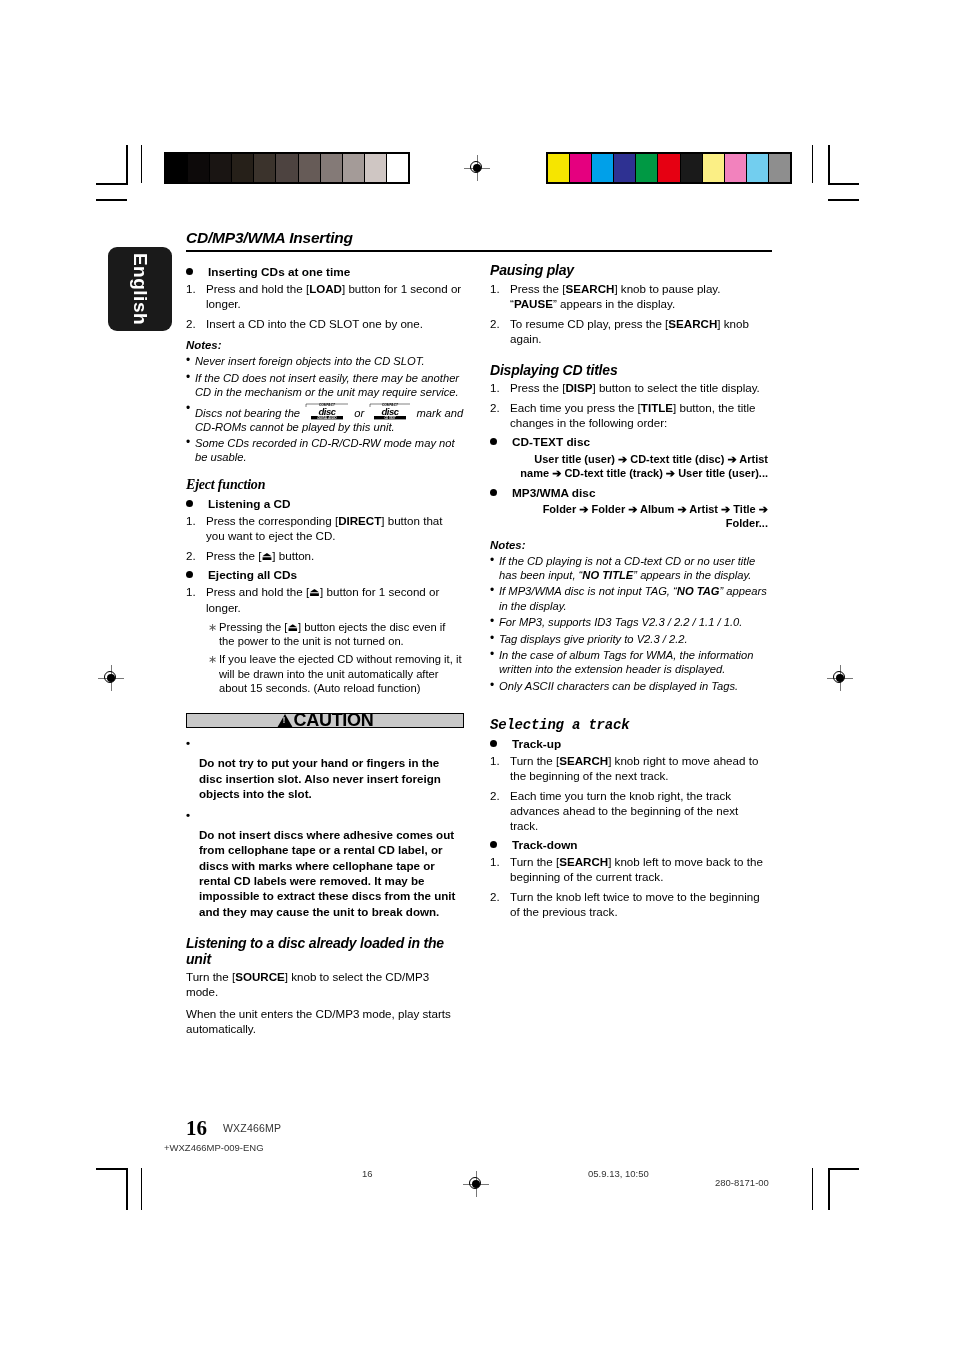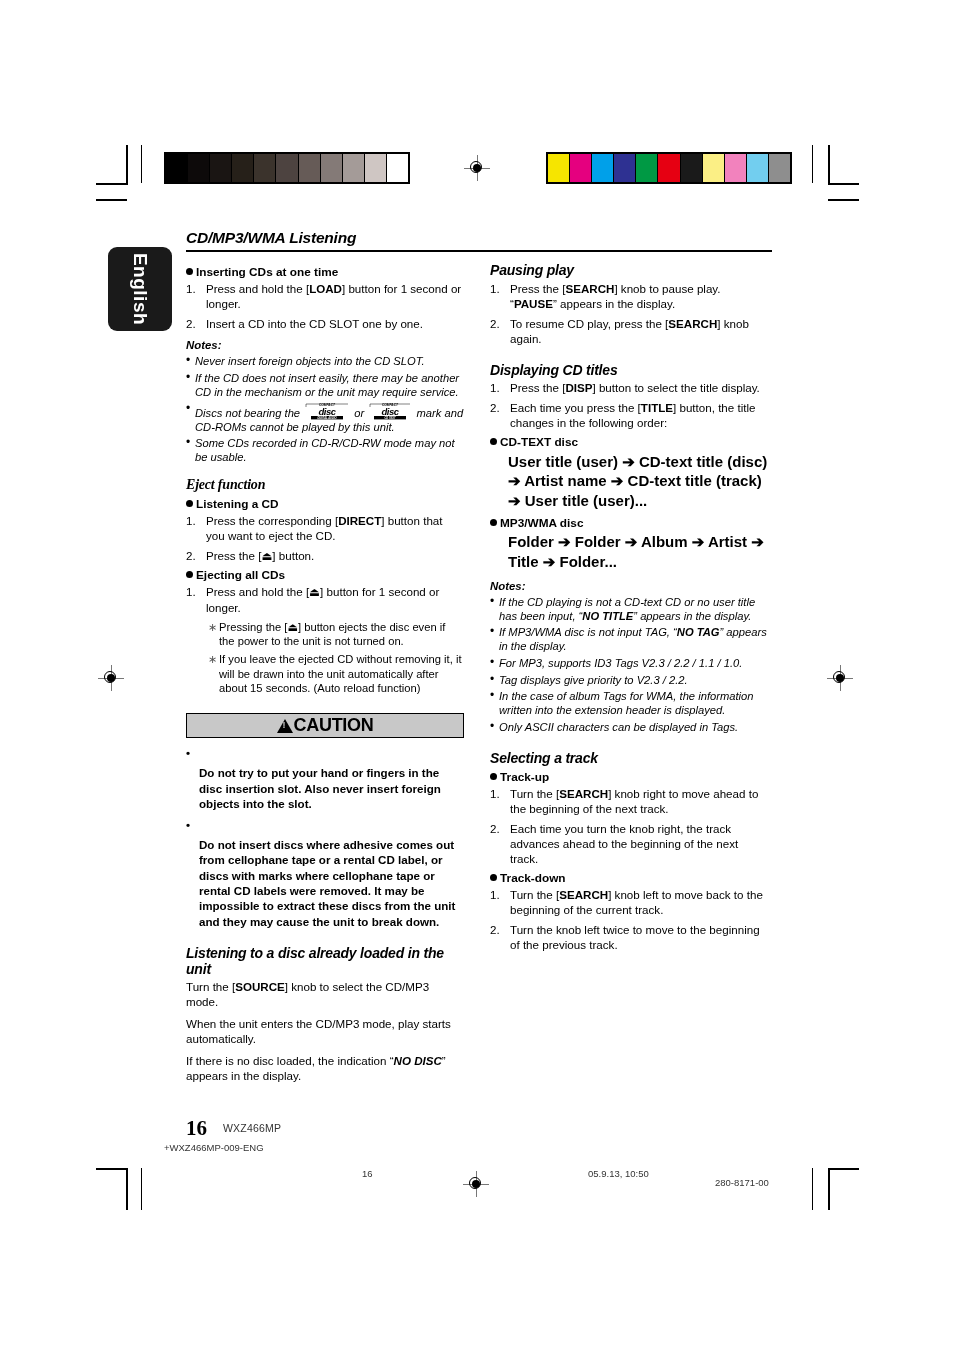--- a/index.html
+++ b/index.html
@@ -117,20 +117,21 @@
   }
   h2.sect.spaced { margin-top: 16px; }
 
   .bulletsub {
     font-size: 11.8px;
     font-weight: bold;
     margin: 3px 0 2px 0;
     display: flex;
     align-items: baseline;
     line-height: 1.2;
+    gap: 12px;
   }
   .bulletsub .disc {
     display: inline-block;
     width: 7px; height: 7px;
     border-radius: 50%;
     background: #000;
     margin-right: 3px;
     flex: 0 0 auto;
     position: relative;
     top: -1px;
@@ -188,21 +189,21 @@
 
   .b { font-weight: bold; }
   .bi { font-weight: bold; font-style: italic; }
 
   
   #caution-box { margin-top: 18px; }
   #caution-head {
     background: #c8c8c8;
     border: 1.6px solid #000;
     box-sizing: border-box;
-    height: 25px;
+    height: 15px;
     display: flex;
     align-items: center;
     justify-content: center;
     gap: 1px;
   }
   #caution-head .warn-tri {
     width: 0; height: 0;
     border-left: 8px solid transparent;
     border-right: 8px solid transparent;
     border-bottom: 14px solid #000;
@@ -229,23 +230,24 @@
     font-size: 11.6px;
     line-height: 1.32;
     margin-bottom: 6px;
   }
   ul.caution-list li .bl { flex: 0 0 13px; }
   ul.caution-list li .txt { flex: 1 1 auto; margin-top: 20px; }
 
   
   .order-chain {
     font-weight: bold;
-    font-size: 15px;
+    font-size: 11px;
     line-height: 1.32;
     margin: 1px 0 5px 18px;
+    text-align: right;
   }
 
   
   .cdlogo {
     display: inline-block;
     vertical-align: -3px;
     margin: 0 2px;
   }
 
   
@@ -346,21 +348,21 @@
     <div class="sw" style="background: rgb(242, 130, 189);"></div>
     <div class="sw" style="background: rgb(114, 206, 239);"></div>
     <div class="sw" style="background: rgb(142, 142, 142);"></div>
   </div>
 
 <div id="lang-tab">
   <span class="tab-text">English</span>
 </div>
 
 <div id="page-heading">
-  <div class="htext">CD/MP3/WMA Listening</div>
+  <div class="htext">CD/MP3/WMA Inserting</div>
   <div class="hrule"></div>
 </div>
 
 <div class="col" id="col-left">
 
   <div class="bulletsub">
     <span class="disc"></span>
     <span>Inserting CDs at one time</span>
   </div>
   <ol class="steps">
@@ -458,21 +460,20 @@
           <span class="bl">•</span>
           <span class="txt">Do not insert discs where adhesive comes out from cellophane tape or a rental CD label, or discs with marks where cellophane tape or rental CD labels were removed. It may be impossible to extract these discs from the unit and they may cause the unit to break down.</span>
         </li>
       </ul>
   </div>
 
   <h2 class="sect" style="margin-top:16px;">Listening to a disc already loaded in the unit</h2>
   <div>
       <p class="para"><span>Turn the [</span><span class="b">SOURCE</span><span>] knob to select the CD/MP3 mode.</span></p>
       <p class="para"><span>When the unit enters the CD/MP3 mode, play starts automatically.</span></p>
-      <p class="para"><span>If there is no disc loaded, the indication “</span><span class="bi">NO DISC</span><span>” appears in the display.</span></p>
     </div>
 
 </div>
 
 <div class="col" id="col-right">
 
   <h2 class="sect">Pausing play</h2>
   <ol class="steps">
       <li>
         <span class="num">1.</span>
@@ -529,21 +530,21 @@
       <li>
         <span class="bl">•</span>
         <span class="txt"><span>In the case of album Tags for WMA, the information written into the extension header is displayed.</span></span>
       </li>
       <li>
         <span class="bl">•</span>
         <span class="txt"><span>Only ASCII characters can be displayed in Tags.</span></span>
       </li>
     </ul>
 
-  <h2 class="sect" style="margin-top:16px;">Selecting a track</h2>
+  <h2 class="sect" style="margin-top:24px;font-family:Liberation Mono, monospace;">Selecting a track</h2>
 
   <div class="bulletsub">
     <span class="disc"></span>
     <span>Track-up</span>
   </div>
   <ol class="steps">
       <li>
         <span class="num">1.</span>
         <span class="txt"><span>Turn the [</span><span class="b">SEARCH</span><span>] knob right to move ahead to the beginning of the next track.</span></span>
       </li>

